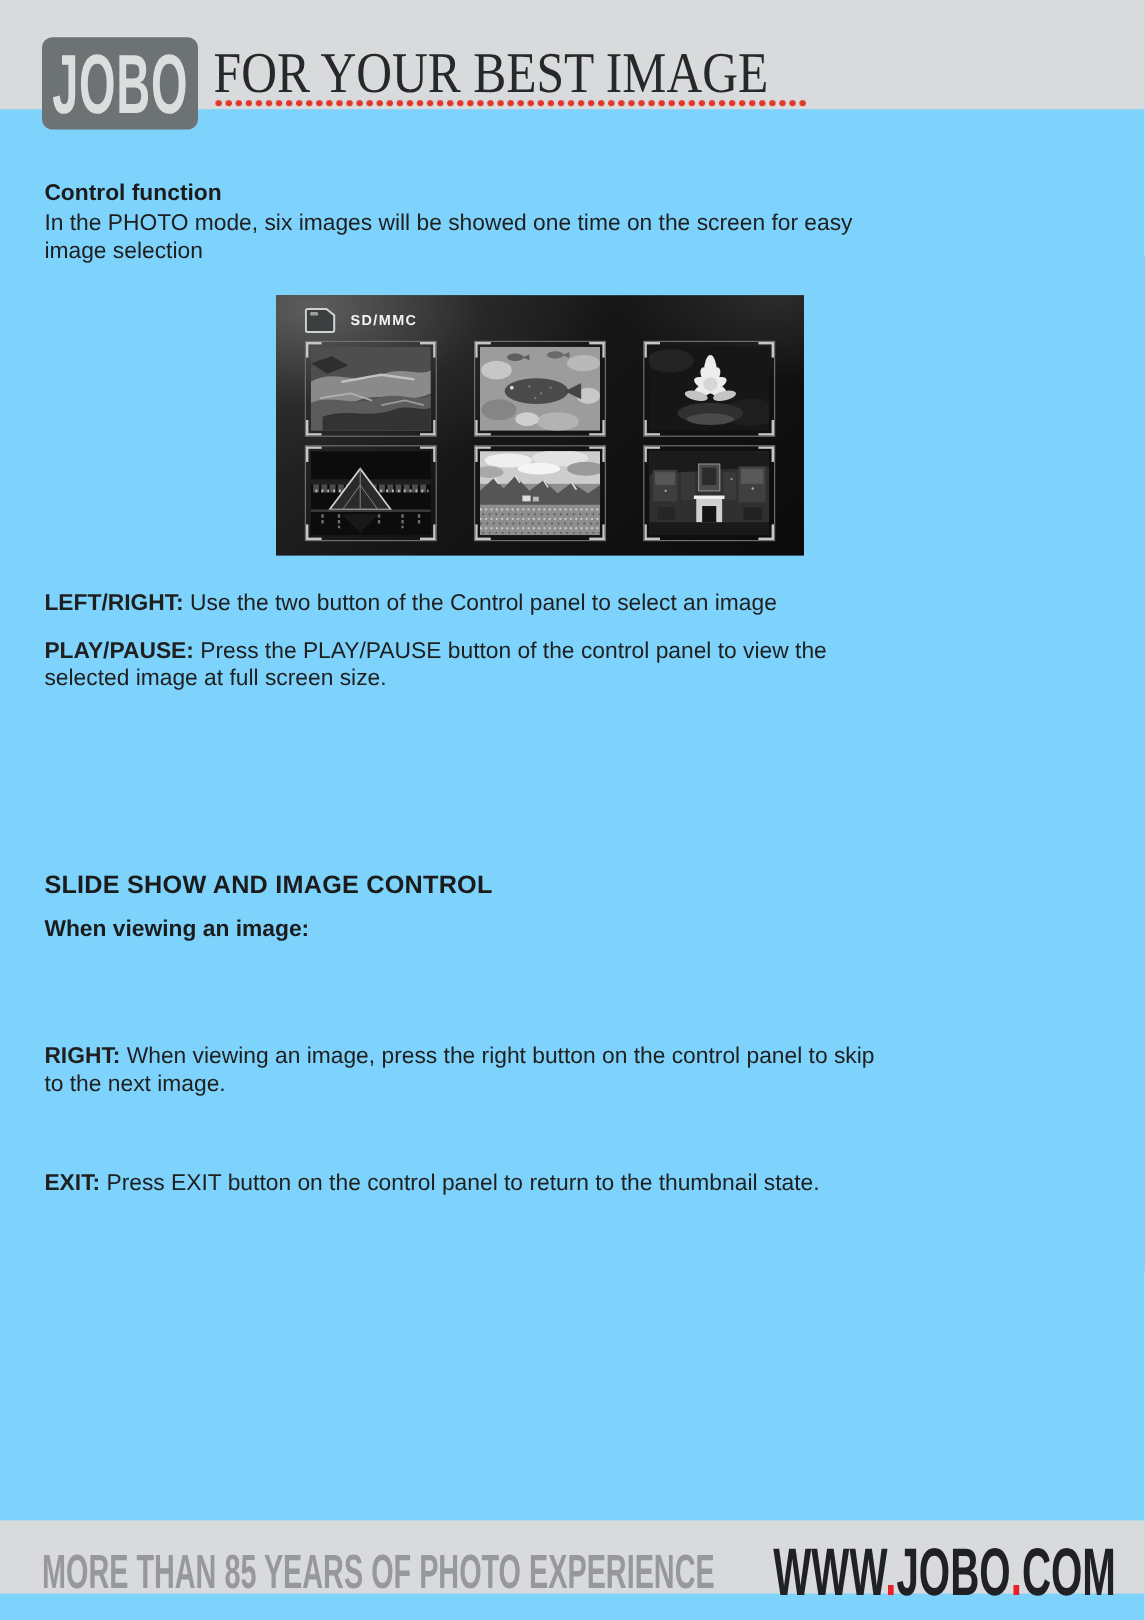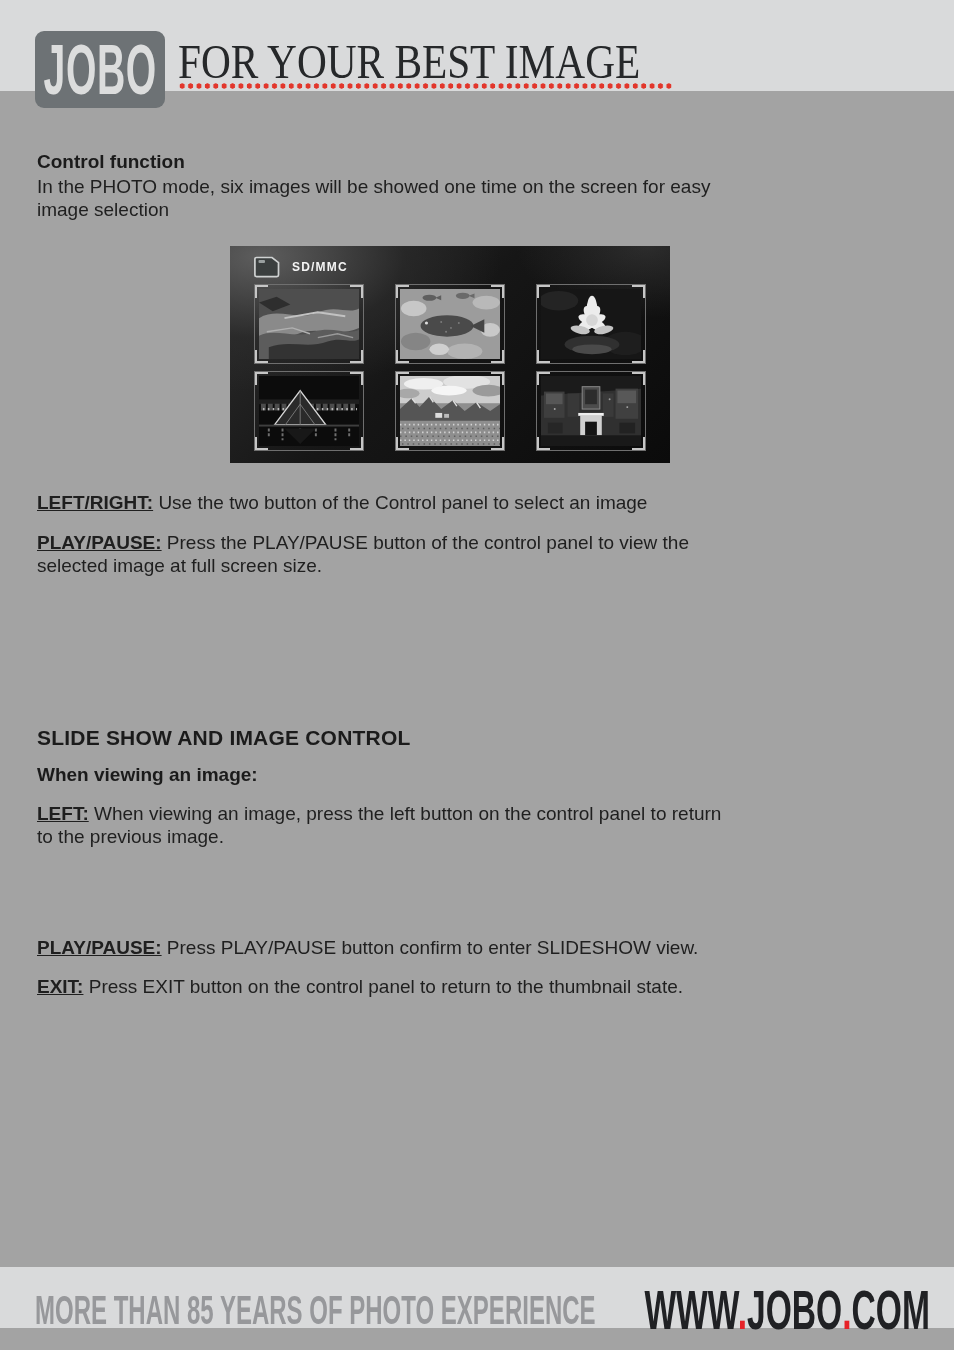--- a/index.html
+++ b/index.html
@@ -1,17 +1,17 @@
 <!DOCTYPE html>
 <html><head>
 <meta charset="utf-8">
 <style>
   html,body { margin:0; padding:0; background:#ffffff; }
   .page {
-    position:relative; width:954px; height:1350px; background:#a3a3a3;
+    position:relative; width:954px; height:1350px; background:#7dd3fc;
     font-family:"Liberation Sans", sans-serif; overflow:hidden;
   }
 
   
   .band { position:absolute; left:0; top:0; width:954px; height:91px; background:#d9dadb; }
   .logo {
     position:absolute; left:35px; top:31px; width:130px; height:77px;
     background:#6d7275; border-radius:9px;
     display:flex; align-items:center; justify-content:center;
   }
@@ -27,21 +27,21 @@
   }
   .dotted-line {
     position:absolute; left:178px; top:82px; width:494px; height:8px;
     background-image:radial-gradient(circle, #e2362b 2.4px, rgba(226,54,43,0) 2.9px);
     background-size:8.4px 8px; background-repeat:repeat-x;
   }
 
   
   .txt { position:absolute; left:37px; margin:0; width:880px;
          font-size:19px; line-height:23px; color:#1f1f1f; }
-  .txt b { font-weight:bold;text-decoration:underline; }
+  .txt b { font-weight:bold; }
   .txt .flow { white-space:pre-line; }
   .h-small { position:absolute; left:37px; margin:0; font-size:19px; line-height:23px; font-weight:bold; color:#1b1b1b; }
   .h-big   { position:absolute; left:37px; margin:0; font-size:21px; line-height:24px; font-weight:bold; color:#1b1b1b; letter-spacing:0.2px; }
 
   
   .screen {
     position:absolute; left:230px; top:246px; width:440px; height:217px;
     background:
       radial-gradient(ellipse 320px 180px at 7% 5%, rgba(96,96,96,0.95) 0%, rgba(45,45,45,0.6) 45%, rgba(0,0,0,0) 75%),
       radial-gradient(ellipse 220px 120px at 95% 0%, rgba(70,70,70,0.5) 0%, rgba(0,0,0,0) 60%),
@@ -228,23 +228,22 @@
     </div>
   </div>
 
   <p class="txt" style="top:491px"><b>LEFT/RIGHT:</b><span class="flow"> Use the two button of the Control panel to select an image</span></p>
   <p class="txt" style="top:531px"><b>PLAY/PAUSE:</b><span class="flow"> Press the PLAY/PAUSE button of the control panel to view the
 selected  image at full screen size.</span></p>
 
   <h2 class="h-big" style="top:726px">SLIDE SHOW AND IMAGE CONTROL</h2>
   <h3 class="h-small" style="top:763px">When viewing an image:</h3>
 
-  <p class="txt" style="top:802px"><b>LEFT:</b><span class="flow"> When viewing an image, press the left button on the control panel to return
-to the previous image.</span></p>
-  <p class="txt" style="top:936px"><b>PLAY/PAUSE:</b><span class="flow"> Press PLAY/PAUSE button confirm to enter SLIDESHOW view.</span></p>
+  <p class="txt" style="top:869px"><b>RIGHT:</b><span class="flow"> When viewing an image, press the right button on the control panel to skip
+to the next image.</span></p>
   <p class="txt" style="top:975px"><b>EXIT:</b><span class="flow"> Press EXIT button on the control panel to return to the thumbnail state.</span></p>
 
   <div class="footer">
     <p class="slogan">MORE THAN 85 YEARS OF PHOTO EXPERIENCE</p>
     <p class="url"><span class="u-black">WWW</span><span class="u-red">.</span><span class="u-black">JOBO</span><span class="u-red">.</span><span class="u-black">COM</span></p>
   </div>
 
 </div>
 
 </body></html>

